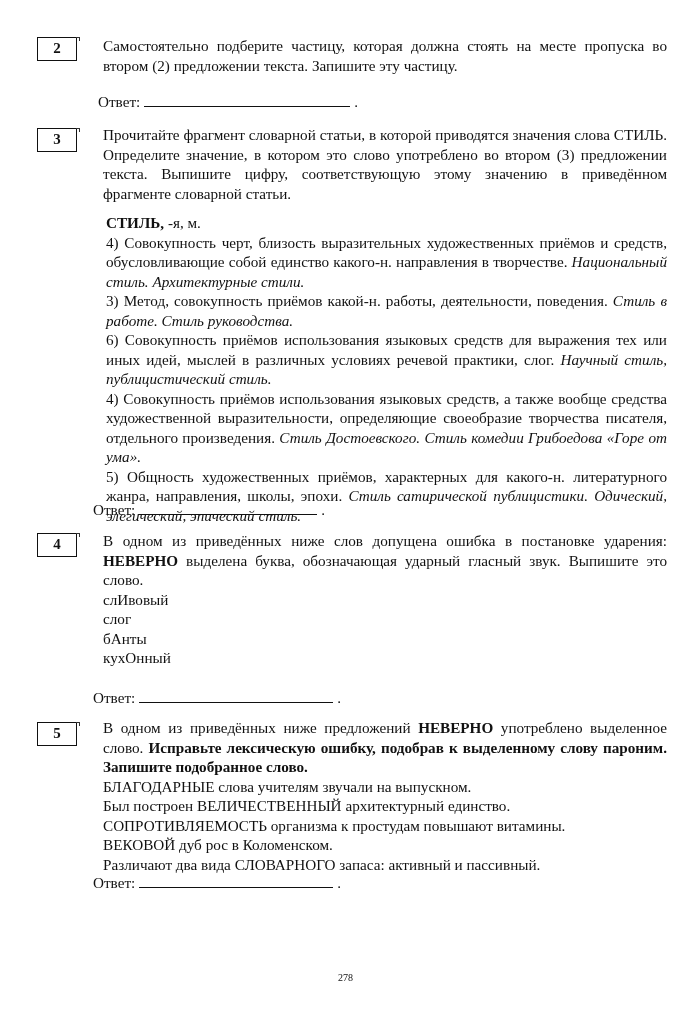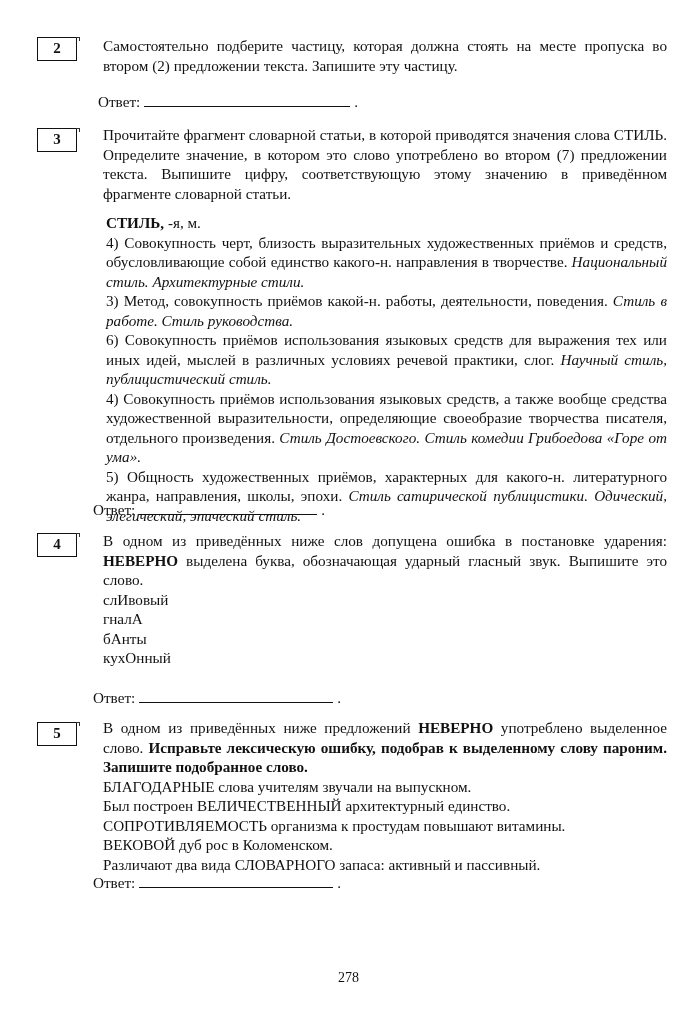--- a/index.html
+++ b/index.html
@@ -21,60 +21,60 @@
   }
   .body { position: absolute; left: 103px; width: 564px; text-align: justify; }
   .p { margin: 0; }
   .answer { position: absolute; left: 98px; white-space: nowrap; }
   .answer .line { display: inline-block; border-bottom: 1px solid #111; height: 14px; vertical-align: baseline; margin-left: 4px; }
   .answer .dot { margin-left: 4px; }
   b { font-weight: bold; }
   i { font-style: italic; }
   .entry-head { font-weight: bold; }
   .word { display: block; }
-  .pagenum { position: absolute; left: 338px; top: 968px; font-size: 14px; }
+  .pagenum { position: absolute; left: 338px; top: 968px; font-size: 10px; }
 </style>
 </head>
 <body>
 
 <div class="task" style="top:36px;">
   <div class="num-box" style="top:1px;">2</div>
   <div class="body">
     <p class="p">Самостоятельно подберите частицу, которая должна стоять на месте пропуска во втором (2) предложении текста. Запишите эту частицу.</p>
   </div>
   <div class="answer" style="top:56px;">
     <span>Ответ:</span><span class="line" style="width:206px;"></span><span class="dot">.</span>
   </div>
 </div>
 
 <div class="task" style="top:125px;">
   <div class="num-box" style="top:3px;">3</div>
   <div class="body">
-    <p class="p">Прочитайте фрагмент словарной статьи, в которой приводятся значения слова СТИЛЬ. Определите значение, в котором это слово употреблено во втором (7) предложении текста. Выпишите цифру, соответствующую этому значению в приведённом фрагменте словарной статьи.</p>
+    <p class="p">Прочитайте фрагмент словарной статьи, в которой приводятся значения слова СТИЛЬ. Определите значение, в котором это слово употреблено во втором (3) предложении текста. Выпишите цифру, соответствующую этому значению в приведённом фрагменте словарной статьи.</p>
     <div style="margin-top:10px; margin-left:3px;">
       <p class="p"><span class="entry-head">СТИЛЬ,</span><span> -я, м.</span></p>
       <p class="p"><span>4) Совокупность черт, близость выразительных художественных приёмов и средств, обусловливающие собой единство какого-н. направления в творчестве. </span><i>Национальный стиль. Архитектурные стили.</i></p>
       <p class="p"><span>3) Метод, совокупность приёмов какой-н. работы, деятельности, поведения. </span><i>Стиль в работе. Стиль руководства.</i></p>
       <p class="p"><span>6) Совокупность приёмов использования языковых средств для выражения тех или иных идей, мыслей в различных условиях речевой практики, слог. </span><i>Научный стиль, публицистический стиль.</i></p>
       <p class="p"><span>4) Совокупность приёмов использования языковых средств, а также вообще средства художественной выразительности, определяющие своеобразие творчества писателя, отдельного произведения. </span><i>Стиль Достоевского. Стиль комедии Грибоедова «Горе от ума».</i></p>
       <p class="p"><span>5) Общность художественных приёмов, характерных для какого-н. литературного жанра, направления, школы, эпохи. </span><i>Стиль сатирической публицистики. Одический, элегический, эпический стиль.</i></p>
     </div>
   </div>
   <div class="answer" style="top:375px; left:93px;">
     <span>Ответ:</span><span class="line" style="width:178px;"></span><span class="dot">.</span>
   </div>
 </div>
 
 <div class="task" style="top:531px;">
   <div class="num-box" style="top:2px;">4</div>
   <div class="body">
     <p class="p"><span>В одном из приведённых ниже слов допущена ошибка в постановке ударения: </span><b>НЕВЕРНО</b><span> выделена буква, обозначающая ударный гласный звук. Выпишите это слово.</span></p>
     <div>
       <span class="word">слИвовый</span>
-      <span class="word">гналА</span>
+      <span class="word">слог</span>
       <span class="word">бАнты</span>
       <span class="word">кухОнный</span>
     </div>
   </div>
   <div class="answer" style="top:157px; left:93px;">
     <span>Ответ:</span><span class="line" style="width:194px;"></span><span class="dot">.</span>
   </div>
 </div>
 
 <div class="task" style="top:718px;">

